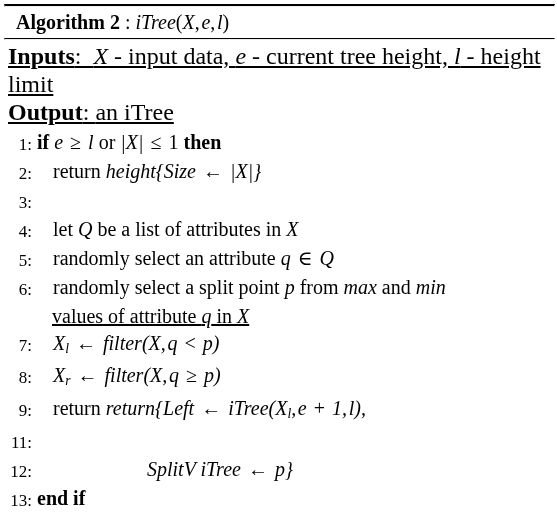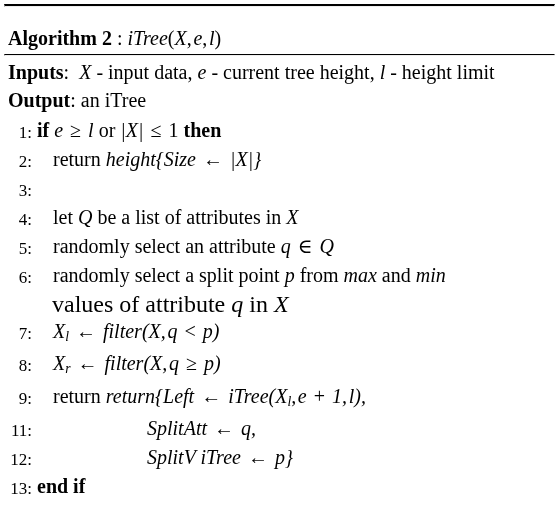--- a/index.html
+++ b/index.html
@@ -37,32 +37,34 @@
   .rule-top { margin-top: 4px; }
 
   
   .header-line {
     font-size: 20px;
     line-height: 27px;
     padding-left: 4px;
     white-space: nowrap;
   }
   .title-row {
-    padding-top: 18px;
+    padding-top: 2px;
     padding-bottom: 2px;
+    margin-left: 8px;
   }
   .hdr-label { font-weight: bold; }
 
   .io-block {
     padding-top: 2px;
   }
   .io-line {
-    font-size: 20px;
+    font-size: 24px;
     line-height: 28px;
     padding-left: 4px;
+    text-decoration: underline;
   }
   .io-line.wrap { white-space: normal; }
 
   
   #steps {
     padding-top: 3px;
     font-size: 20px;
   }
   .step {
     display: flex;
@@ -83,21 +85,22 @@
     flex: 1 1 auto;
     white-space: nowrap;
   }
   .ind-0 { padding-left: 2px; }
   .ind-1 { padding-left: 18px; }
   .ind-5 { padding-left: 112px; }
 
   .cont-line {
     padding-left: 48px;
     line-height: 27px;
-    font-size: 24px;
+    font-size: 20px;
+    text-decoration: underline;
   }
 
   
   .kw { font-weight: bold; }
   .mi {
     font-style: italic;
     font-family: "Liberation Serif", "DejaVu Serif", serif;
   }
   .mr { font-style: normal; }
   .op {
@@ -177,21 +180,20 @@
     </div>
 
     <div class="step">
       <div class="step-num">9:</div>
       <div class="step-body ind-1">return <span class="mi">return</span><span class="mi">{</span><span class="mi">Left</span> <span class="op">←</span> <span class="mi">iTree</span><span class="mi">(X<span class="sub">l</span>, e</span> <span class="op">+</span> <span class="mi">1, l)</span><span class="mi">,</span></div>
     </div>
 
 
     <div class="step">
       <div class="step-num">11:</div>
-      <div class="step-body ind-5"><span class="mi">SplitAtt</span> <span class="op">←</span> <span class="mi">q,</span></div>
     </div>
 
     <div class="step">
       <div class="step-num">12:</div>
       <div class="step-body ind-5"><span class="mi">SplitV iTree</span> <span class="op">←</span> <span class="mi">p}</span></div>
     </div>
 
     <div class="step">
       <div class="step-num">13:</div>
       <div class="step-body ind-0"><span class="kw">end if</span></div>

